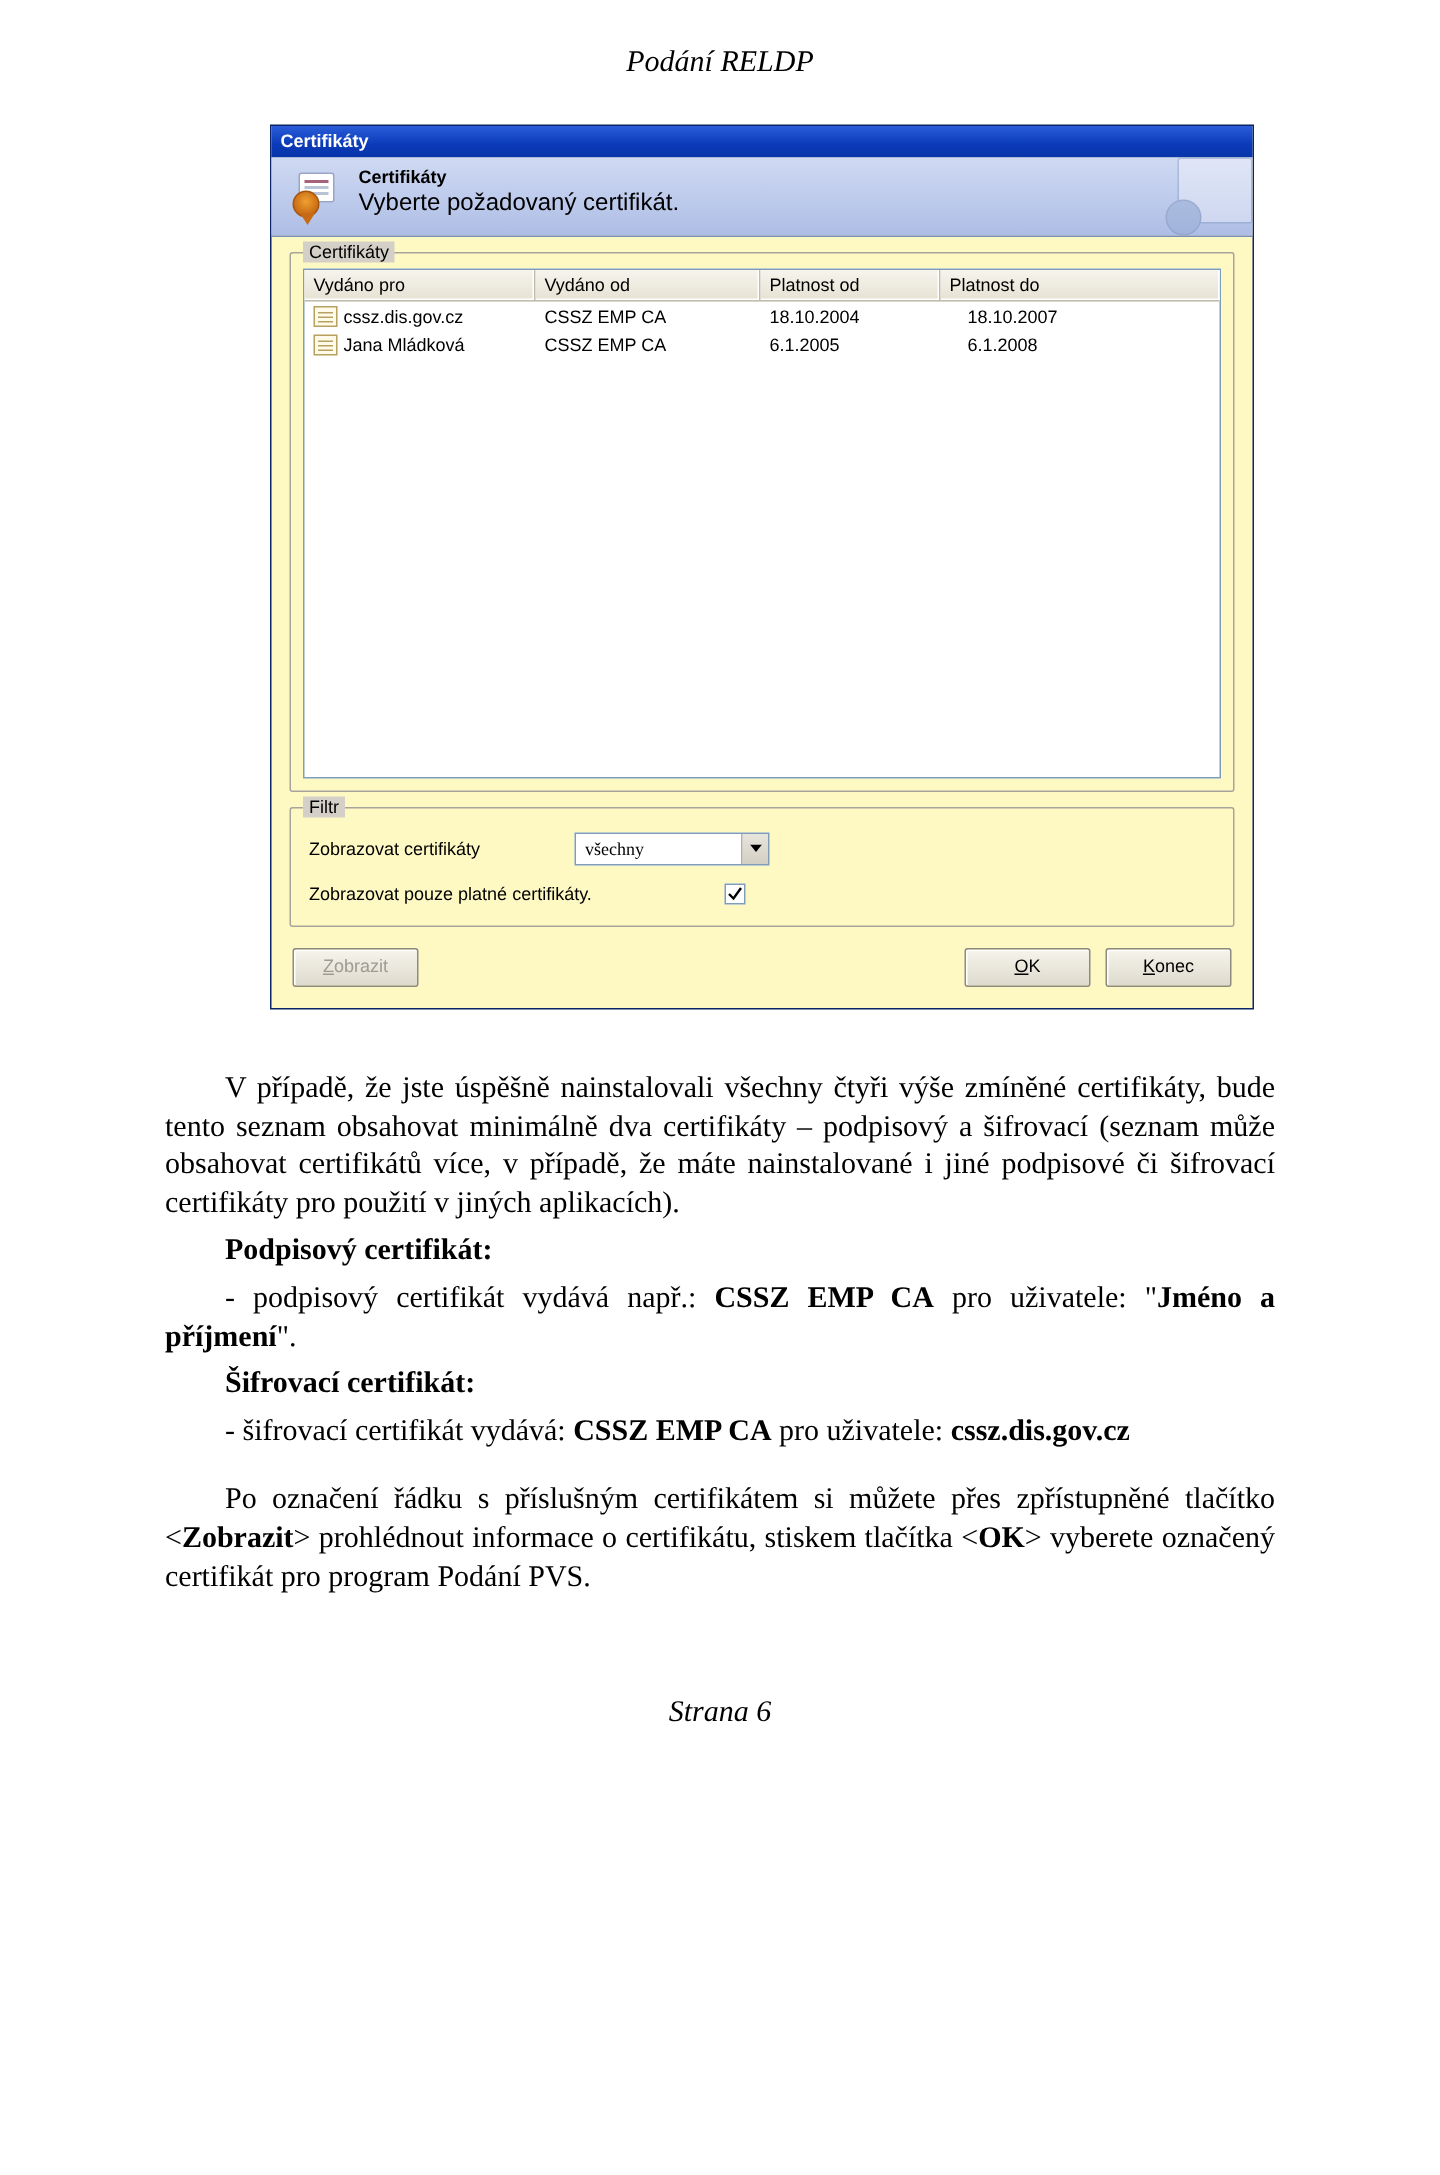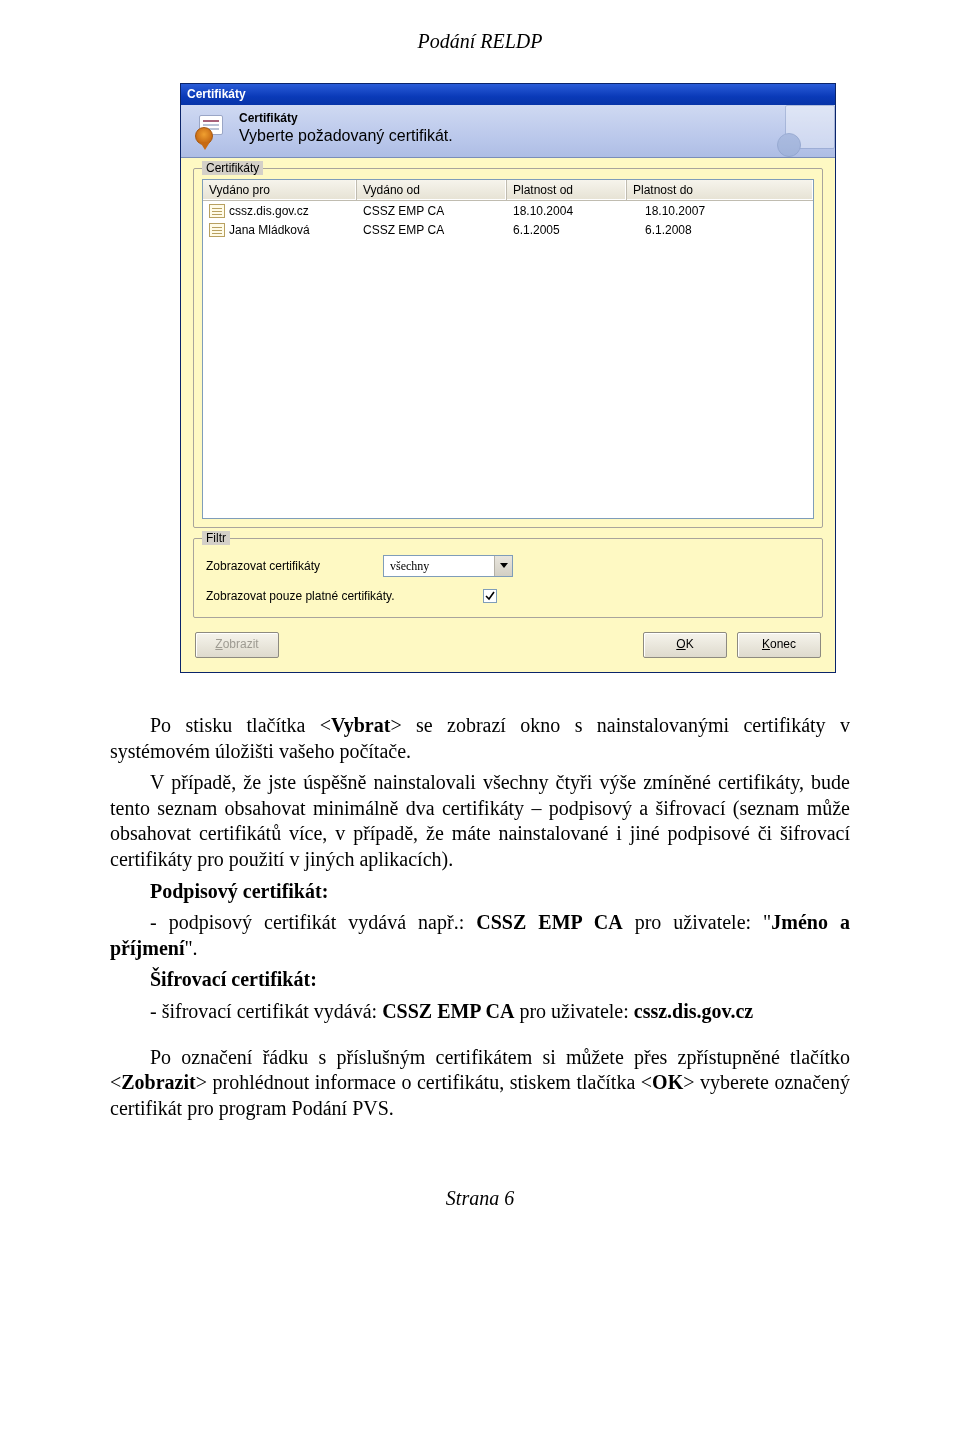--- a/index.html
+++ b/index.html
@@ -345,23 +345,20 @@
           <div class="button-row-right">
             <span class="winbtn"><u class="mnemonic">O</u><span>K</span></span>
             <span class="winbtn"><u class="mnemonic">K</u><span>onec</span></span>
           </div>
         </div>
       </div>
     </div>
   </div>
 
   <div class="body-text">
-    <p class="indent">
-      <span>Po stisku tlačítka &lt;</span><b>Vybrat</b><span>&gt; se zobrazí okno s nainstalovanými certifikáty v systémovém úložišti vašeho počítače.</span>
-    </p>
     <p class="indent">V případě, že jste úspěšně nainstalovali všechny čtyři výše zmíněné certifikáty, bude tento seznam obsahovat minimálně dva certifikáty – podpisový a šifrovací (seznam může obsahovat certifikátů více, v případě, že máte nainstalované i jiné podpisové či šifrovací certifikáty pro použití v jiných aplikacích).</p>
 
     <p class="section-heading indent">Podpisový certifikát:</p>
     <p class="bullet">
       <span>- podpisový certifikát vydává např.: </span><b>CSSZ EMP CA</b><span> pro uživatele: "</span><b>Jméno a příjmení</b><span>".</span>
     </p>
 
     <p class="section-heading indent">Šifrovací certifikát:</p>
     <p class="bullet">
       <span>- šifrovací certifikát vydává: </span><b>CSSZ EMP CA</b><span> pro uživatele: </span><b>cssz.dis.gov.cz</b>

